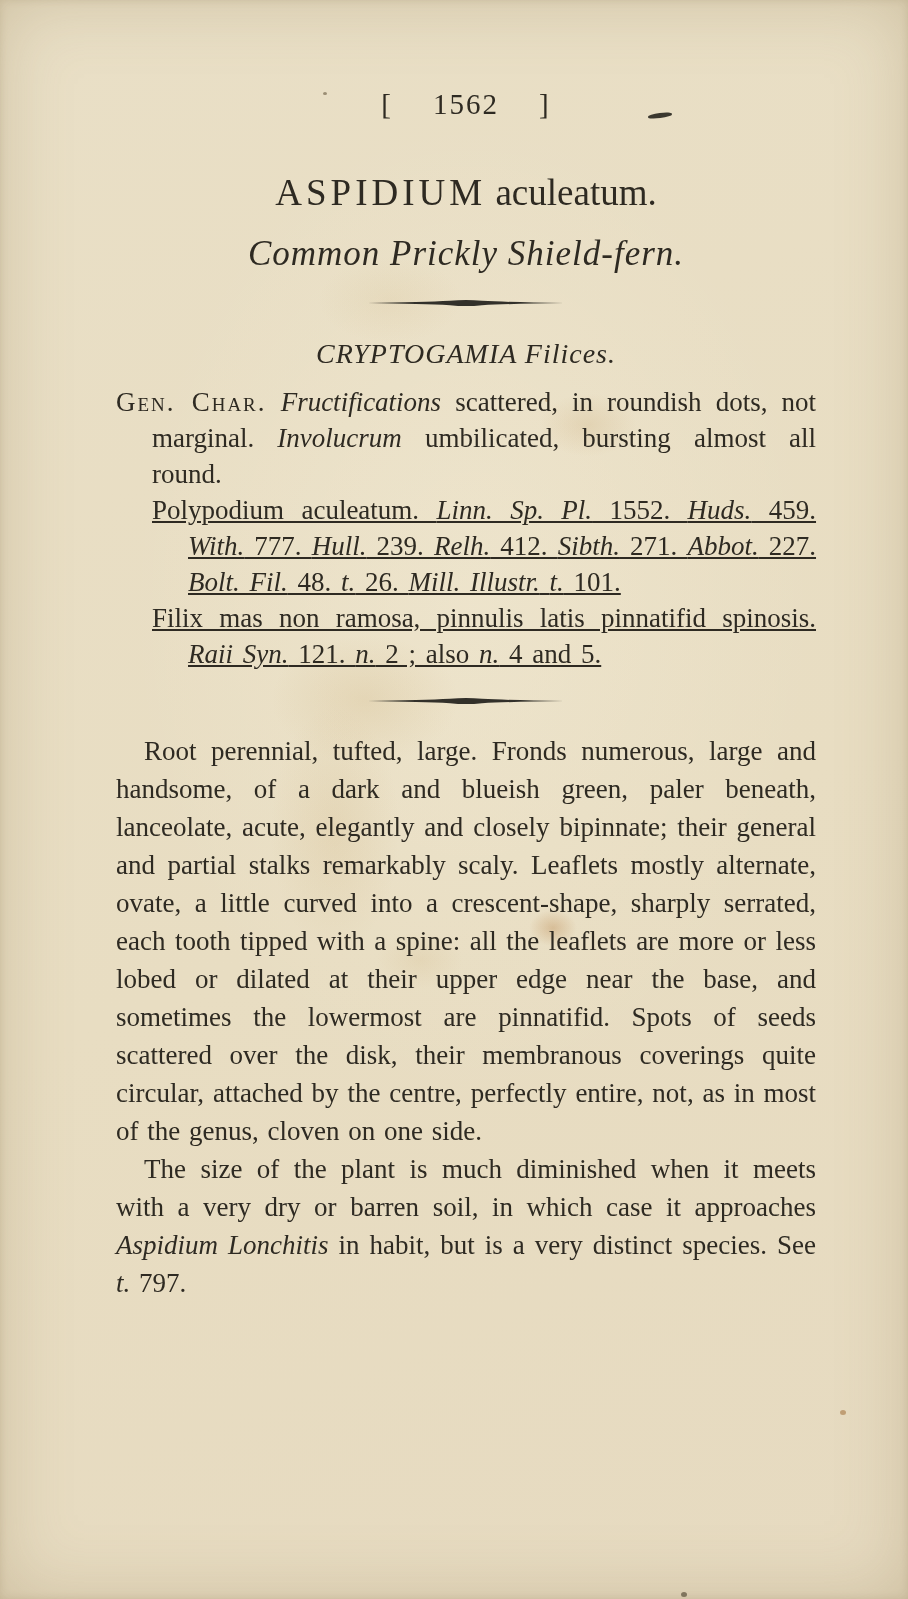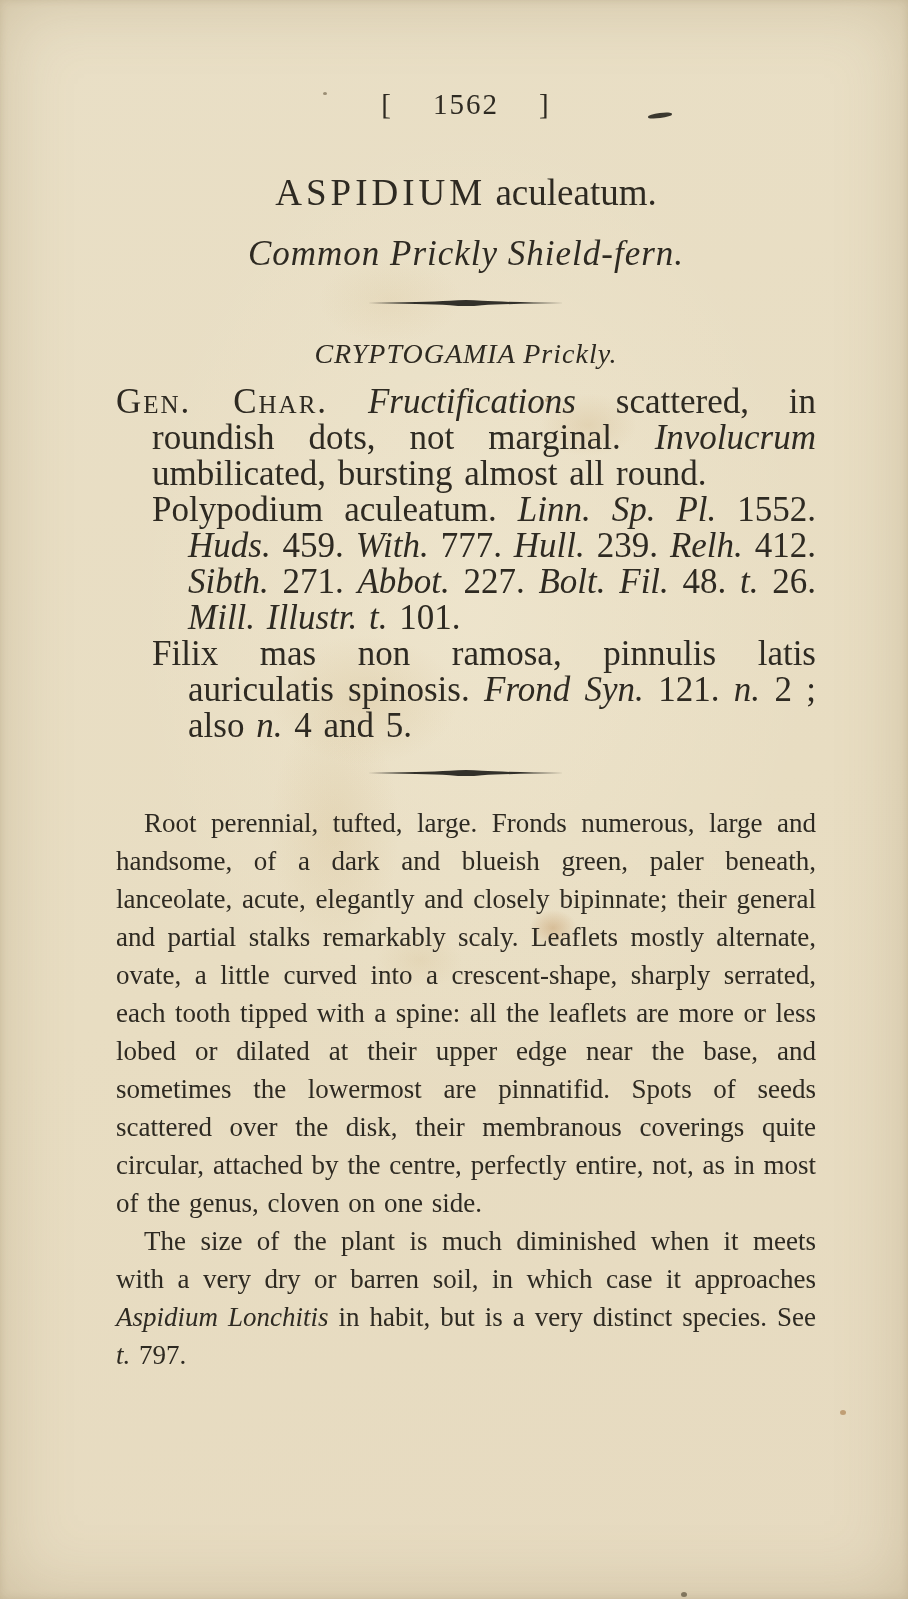--- a/index.html
+++ b/index.html
@@ -23,24 +23,24 @@
   .centered{text-align:center;}
   
   .pagenum-row{display:flex;justify-content:center;align-items:baseline;gap:40px;
     font-size:29px;letter-spacing:2px;}
   .title-line{margin-top:50px;font-size:37px;}
   .genus{letter-spacing:4px;}
   .subtitle-line{margin-top:20px;font-size:35px;font-style:italic;letter-spacing:1px;}
   .rule{display:block;margin:24px auto 0 auto;}
   .class-heading{margin-top:30px;font-size:28px;font-style:italic;letter-spacing:1px;}
   
-  .tax{font-size:35px;line-height:36px;text-align:justify;word-spacing:3px;}
+  .tax{font-size:27px;line-height:36px;text-align:justify;word-spacing:3px;}
   .tax p{margin:0;}
   .hang0{padding-left:36px;text-indent:-36px;margin-top:0;}
-  .hang1{padding-left:72px;text-indent:-36px;}
+  .hang1{padding-left:72px;text-indent:-36px;text-decoration:underline;}
   .tax-block{margin-top:14px;}
   .sc{font-variant:small-caps;letter-spacing:2px;}
   
   .bodytext{margin-top:26px;font-size:27px;line-height:38px;text-align:justify;word-spacing:2px;}
   .bodytext p{margin:0;}
   .p-indent{text-indent:28px;}
   .initial{font-size:47px;line-height:20px;}
   .sc2{font-size:0.78em;letter-spacing:1.5px;}
   i{font-style:italic;}
   
@@ -73,26 +73,26 @@
     </div>
 
     <div class="title-line centered"><span class="genus">ASPIDIUM</span><span> aculeatum.</span></div>
 
     <div class="subtitle-line centered">Common Prickly Shield-fern.</div>
 
     <svg class="rule" width="196" height="10" viewBox="0 0 196 10" aria-hidden="true">
       <path d="M0,5 Q55,4.2 82,2.8 Q98,1.1 114,2.8 Q141,4.2 196,5 Q141,5.8 114,7.2 Q98,8.9 82,7.2 Q55,5.8 0,5 Z"></path>
     </svg>
 
-    <div class="class-heading centered">CRYPTOGAMIA Prickly.</div>
+    <div class="class-heading centered">CRYPTOGAMIA Filices.</div>
 
     <div class="tax tax-block">
       <p class="hang0"><span class="sc">Gen. Char.</span><span> </span><i>Fructifications</i><span> scattered, in roundish dots, not marginal. </span><i>Involucrum</i><span> umbilicated, bursting almost all round.</span></p>
       <p class="hang1"><span>Polypodium aculeatum. </span><i>Linn. Sp. Pl.</i><span> 1552. </span><i>Huds.</i><span> 459. </span><i>With.</i><span> 777. </span><i>Hull.</i><span> 239. </span><i>Relh.</i><span> 412. </span><i>Sibth.</i><span> 271. </span><i>Abbot.</i><span> 227. </span><i>Bolt. Fil.</i><span> 48. </span><i>t.</i><span> 26. </span><i>Mill. Illustr.</i><span> </span><i>t.</i><span> 101.</span></p>
-      <p class="hang1"><span>Filix mas non ramosa, pinnulis latis auriculatis spinosis. </span><i>Frond Syn.</i><span> 121. </span><i>n.</i><span> 2 ; also </span><i>n.</i><span> 4 and 5.</span></p>
+      <p class="hang1"><span>Filix mas non ramosa, pinnulis latis pinnatifid spinosis. </span><i>Raii Syn.</i><span> 121. </span><i>n.</i><span> 2 ; also </span><i>n.</i><span> 4 and 5.</span></p>
     </div>
 
     <svg class="rule" width="196" height="10" viewBox="0 0 196 10" aria-hidden="true">
       <path d="M0,5 Q55,4.2 82,2.8 Q98,1.1 114,2.8 Q141,4.2 196,5 Q141,5.8 114,7.2 Q98,8.9 82,7.2 Q55,5.8 0,5 Z"></path>
     </svg>
 
     <div class="bodytext">
       <p class="p-indent">Root perennial, tufted, large.  Fronds numerous, large and handsome, of a dark and blueish green, paler beneath, lanceolate, acute, elegantly and closely bipinnate; their general and partial stalks remarkably scaly.  Leaflets mostly alternate, ovate, a little curved into a crescent-shape, sharply serrated, each tooth tipped with a spine: all the leaflets are more or less lobed or dilated at their upper edge near the base, and sometimes the lowermost are pinnatifid.  Spots of seeds scattered over the disk, their membranous coverings quite circular, attached by the centre, perfectly entire, not, as in most of the genus, cloven on one side.</p>
       <p class="p-indent"><span>The size of the plant is much diminished when it meets with a very dry or barren soil, in which case it approaches </span><i>Aspidium Lonchitis</i><span> in habit, but is a very distinct species. See </span><i>t.</i><span> 797.</span></p>
     </div>

